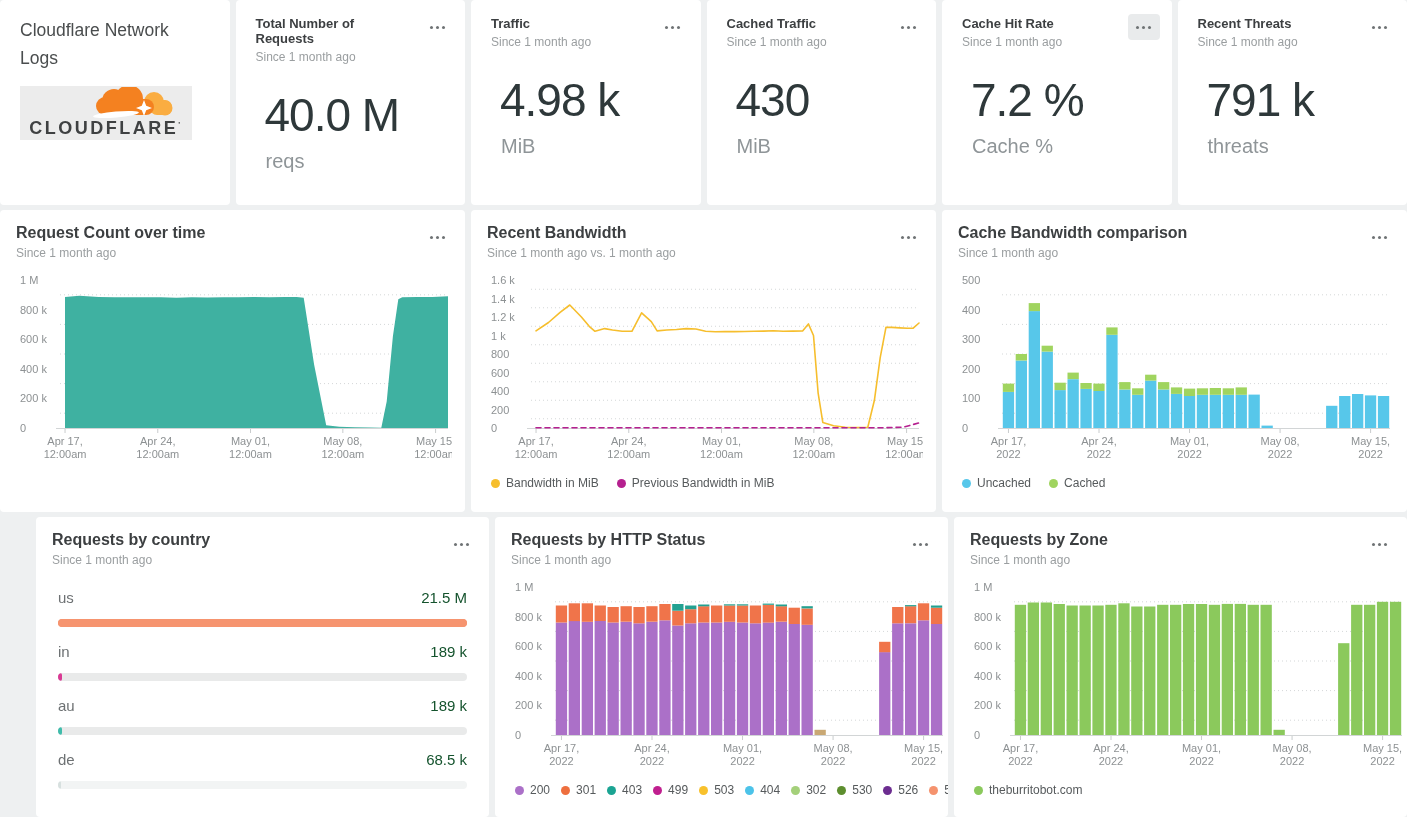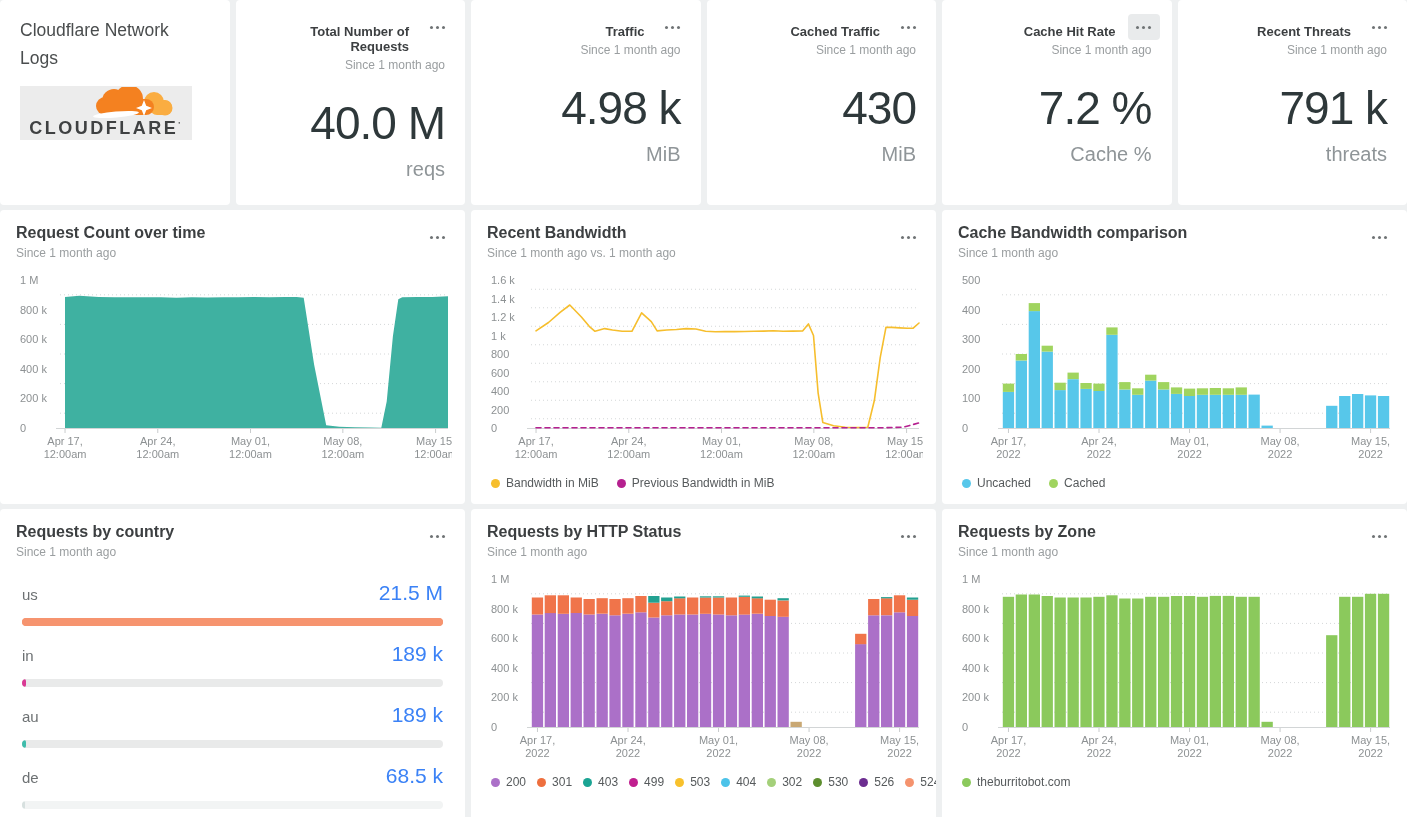--- a/index.html
+++ b/index.html
@@ -2,25 +2,25 @@
 <html><head>
 <meta charset="utf-8">
 <style>
   * { box-sizing: border-box; margin: 0; padding: 0; }
   html,body { width:1407px; height:817px; overflow:hidden; }
   body { background:#eef0f1; font-family:"Liberation Sans", sans-serif; }
   .board { display:flex; flex-direction:column; gap:5px; width:1407px; height:817px; }
   .row { display:grid; gap:6px; }
   .row1 { grid-template-columns:repeat(6,1fr); height:205px; }
   .row2 { grid-template-columns:repeat(3,1fr); height:302px; }
-  .row3 { grid-template-columns:repeat(3,1fr); flex:1; }
+  .row3 { grid-template-columns:repeat(3,1fr); flex:1;margin-left:36px; }
   .card { background:#fff; border-radius:4px; position:relative; overflow:hidden; }
 
   
-  .stat-card { padding:24px 20px;text-align:right; }
+  .stat-card { padding:16px 20px; }
   .stat-title { font-size:13px; font-weight:bold; color:#3c3f41; padding-right:36px; }
   .stat-sub { font-size:12px; color:#9a9ea0; margin-top:4px; }
   .stat-value { font-size:46px; font-weight:400; color:#2e383a; margin:24px 0 0 9px; letter-spacing:-1px; white-space:nowrap; }
   .stat-unit { font-size:20px; color:#8f9598; margin:8px 0 0 10px; }
 
   
   .menu-btn { position:absolute; top:14px; right:12px; width:32px; height:26px;
               display:flex; align-items:center; justify-content:center; gap:3px;
               border-radius:4px; cursor:pointer; }
   .menu-btn.active { background:#e9ebec; }
@@ -45,21 +45,21 @@
   .chart-legend.dense { gap:11px; }
   .lg-item { display:flex; align-items:center; gap:6px; font-size:12px; color:#565a5c; cursor:pointer; }
   .lg-dot { width:9px; height:9px; border-radius:50%; flex:none; }
 
   
   .country-rows { margin-top:10px; padding:0 6px; }
   .crow { margin-top:16px; }
   .crow:first-child { margin-top:22px; }
   .crow-top { display:flex; justify-content:space-between; align-items:baseline; }
   .crow-label { font-size:15px; color:#6d7173; }
-  .crow-value { font-size:21px; color:#3b82f6;text-align:right; }
+  .crow-value { font-size:15px; color:#14532d;text-align:right; }
   .ctrack { height:8px; border-radius:4px; margin-top:13px; position:relative; overflow:hidden; }
   .cfill { position:absolute; left:0; top:0; height:100%; border-radius:4px; }
 </style>
 </head>
 <body>
 
 <div class="board">
 
   <div class="row row1">
 

